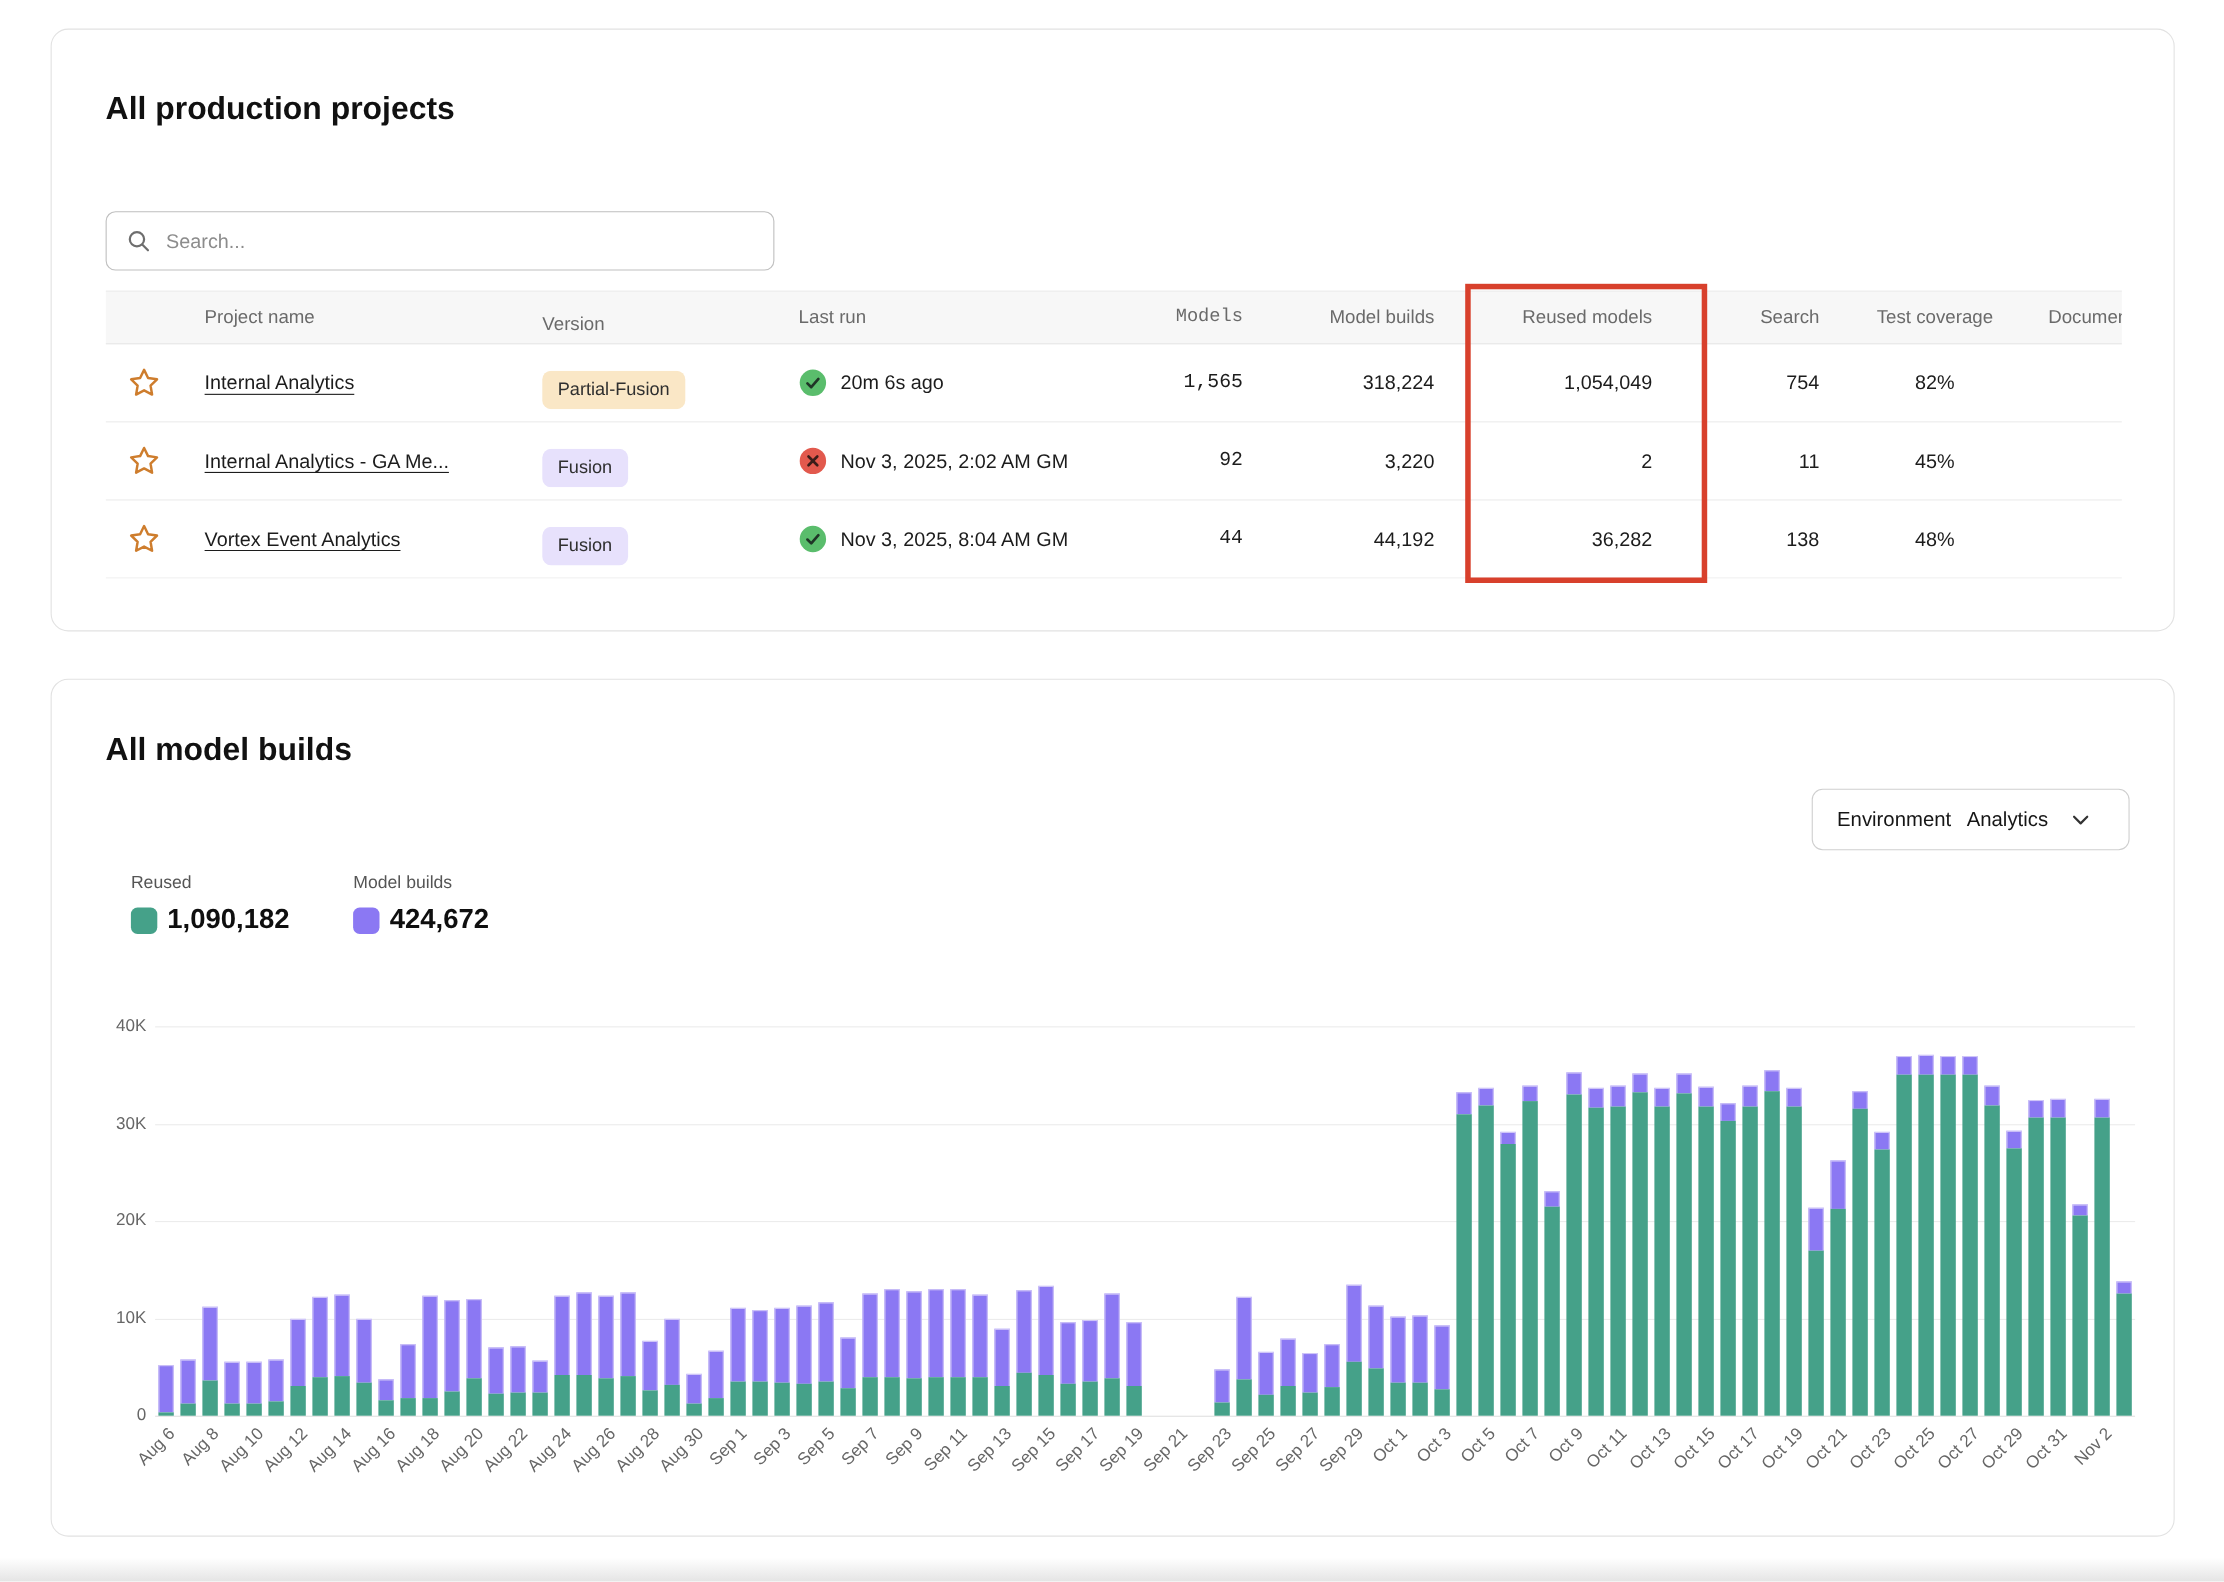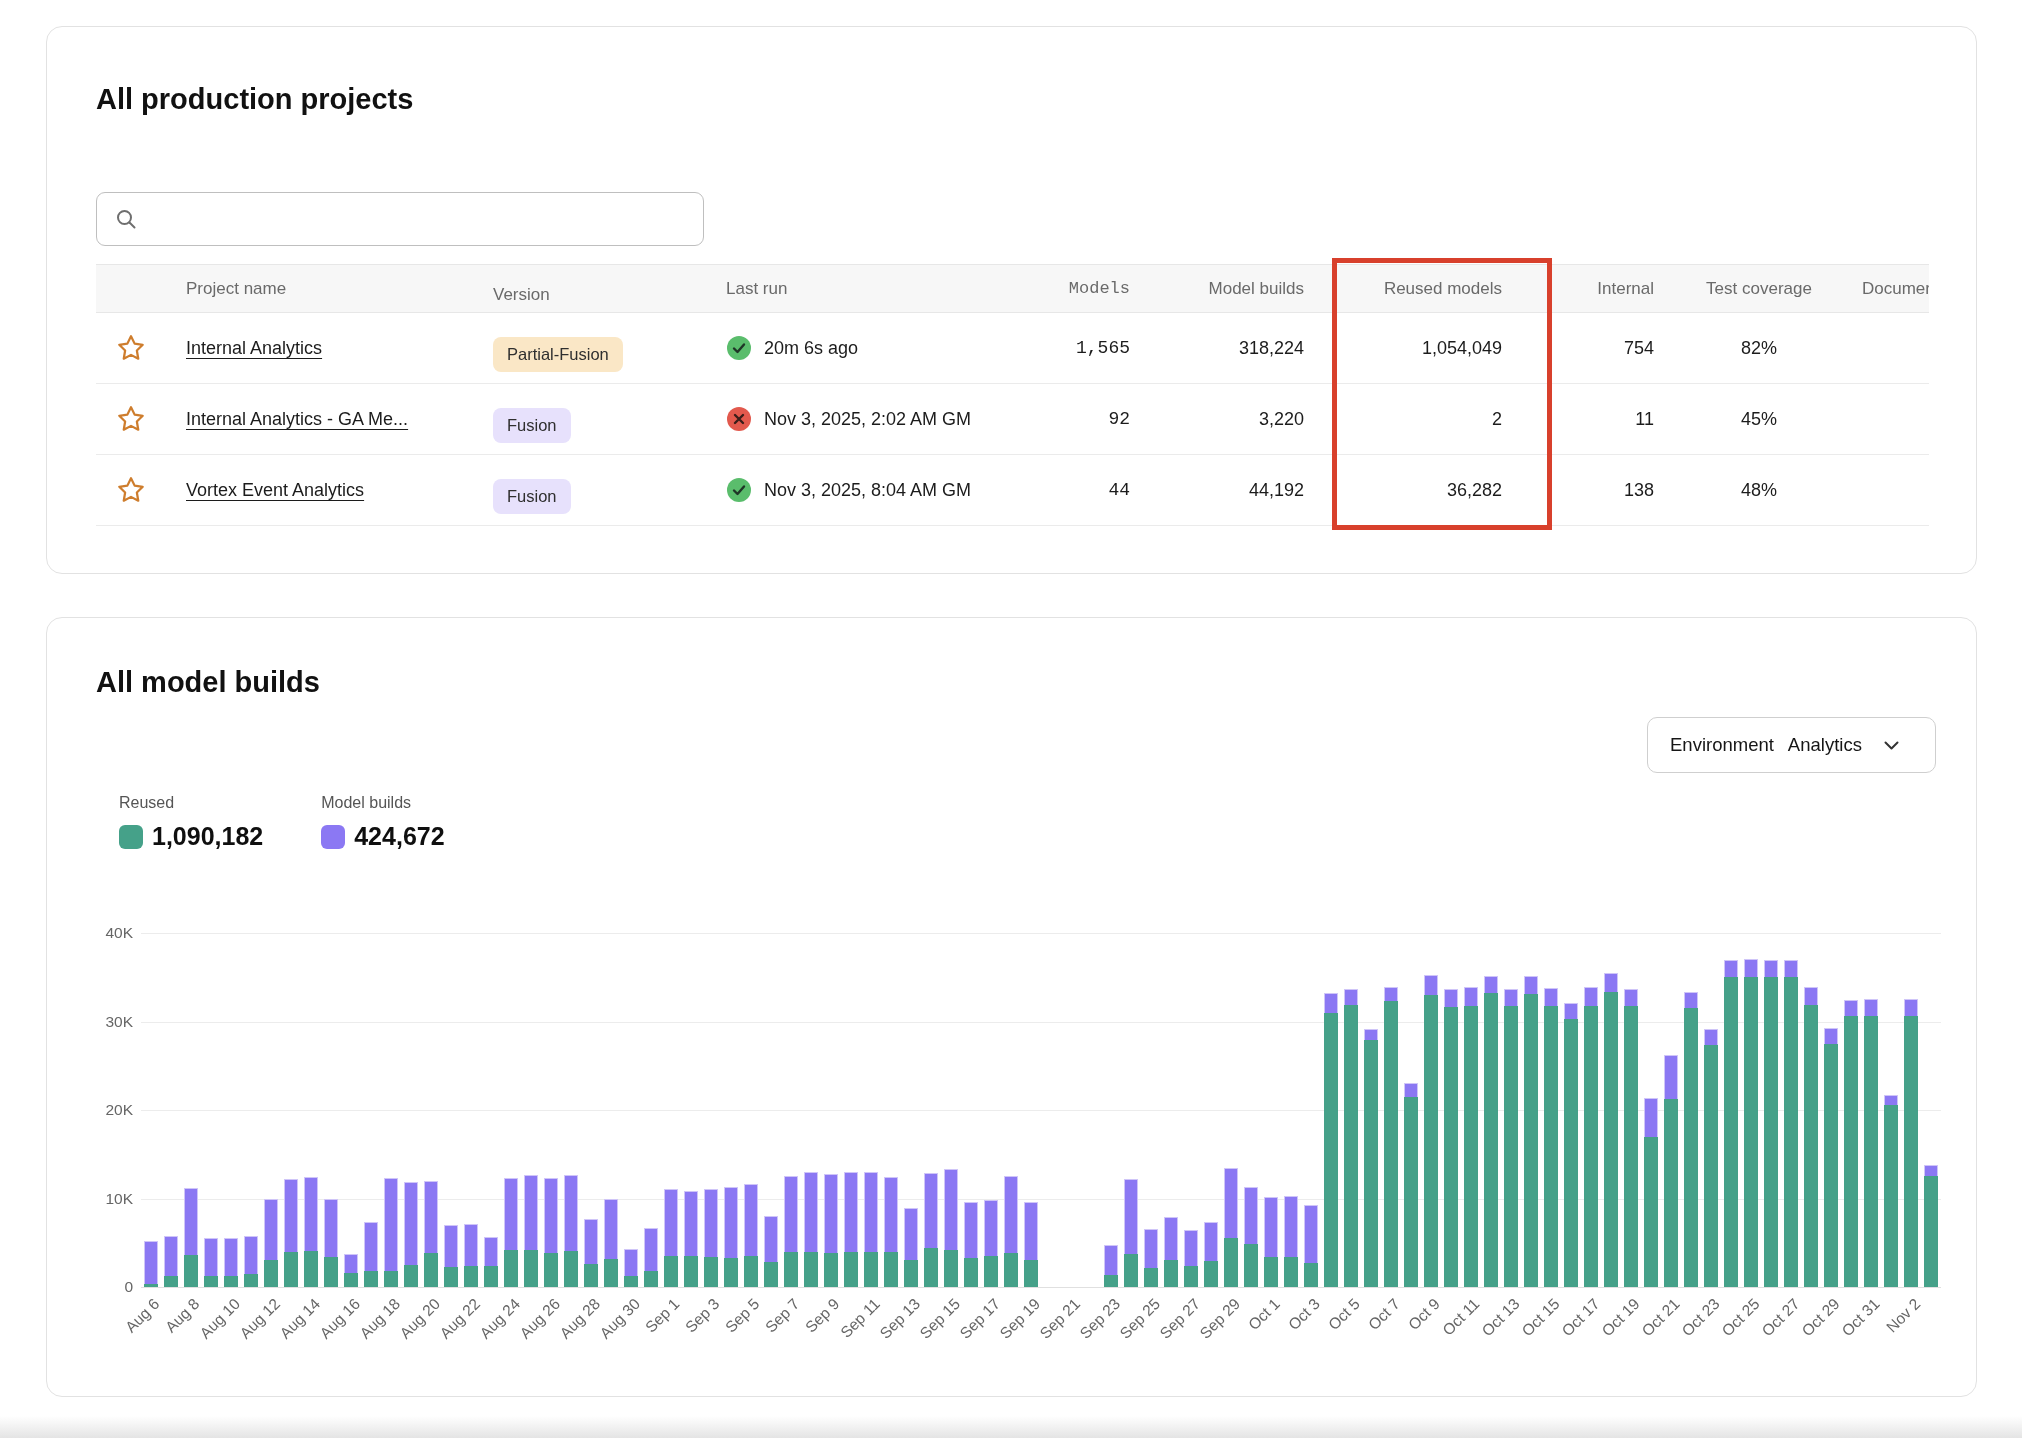--- a/index.html
+++ b/index.html
@@ -86,32 +86,33 @@
 <div class="page">
 
   <section class="card card1">
     <h2 class="card-title" style="top:56px">All production projects</h2>
 
     <div class="search-box">
       <svg width="22" height="22" viewBox="0 0 22 22">
         <circle cx="9.5" cy="9.5" r="6.5" fill="none" stroke="#6e6e6e" stroke-width="2"></circle>
         <line x1="14.5" y1="14.5" x2="19.5" y2="19.5" stroke="#6e6e6e" stroke-width="2" stroke-linecap="round"></line>
       </svg>
+      <input type="text" placeholder="Search..." style="">
     </div>
 
     <div class="table">
       <div class="thead">
           <div class="cell c-star"></div>
           <div class="cell c-name">Project name</div>
           <div class="cell c-ver">Version</div>
           <div class="cell c-run">Last run</div>
           <div class="cell c-models">Models</div>
           <div class="cell c-builds">Model builds</div>
           <div class="cell c-reused">Reused models</div>
-          <div class="cell c-src">Internal</div>
+          <div class="cell c-src">Search</div>
           <div class="cell c-test">Test coverage</div>
           <div class="cell c-docs">Documentation</div>
         </div>
       <div>
           <div class="trow">
             <div class="cell c-star">
               <svg width="30" height="30" viewBox="0 0 24 24">
                 <path d="M12 2.6l2.9 5.9 6.5.95-4.7 4.6 1.1 6.5L12 17.5l-5.8 3.05 1.1-6.5-4.7-4.6 6.5-.95z" fill="none" stroke="#CE7D2D" stroke-width="1.8" stroke-linejoin="round"></path>
               </svg>
             </div>

